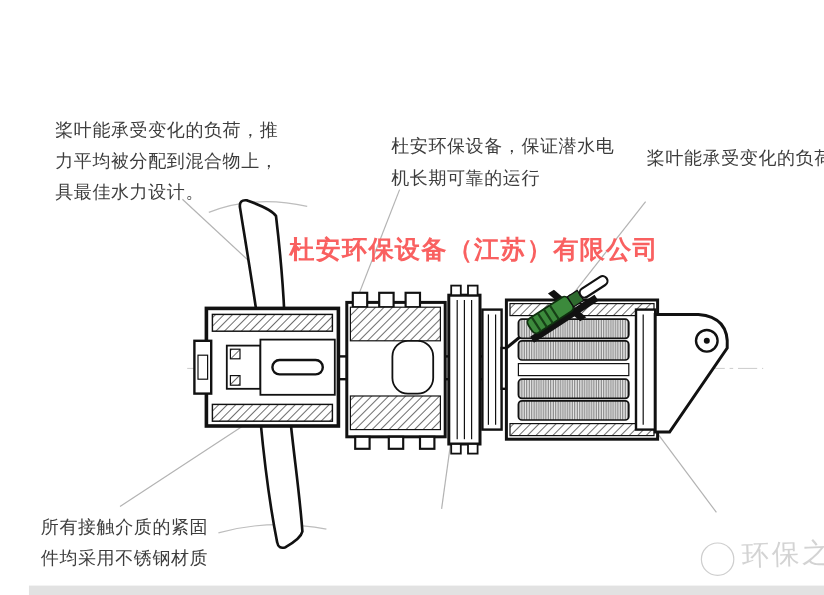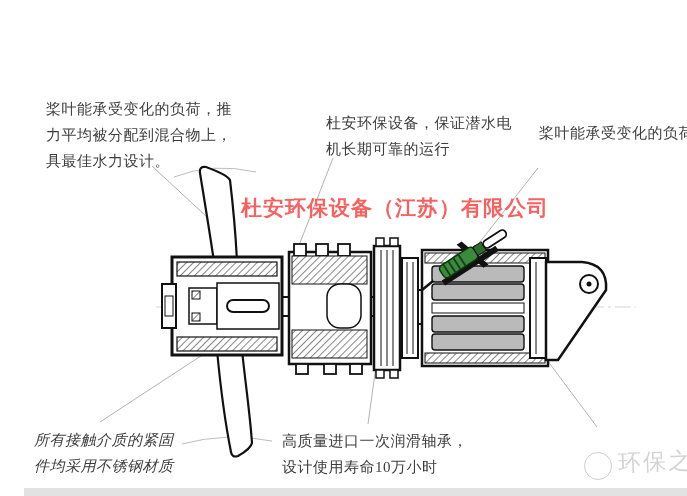--- a/index.html
+++ b/index.html
@@ -9,21 +9,21 @@
     margin-left:24px;
   }
   .diagram-svg{position:absolute;left:0;top:0;}
   .ann{
     position:absolute;font-size:15px;line-height:26px;color:#3d3d3d;
     letter-spacing:0.5px;
   }
   .ann-propeller{left:22px;top:96px;width:187px;}
   .ann-mechseal{left:302px;top:110px;width:200px;}
   .ann-cableseal{left:515px;top:120px;width:170px;}
-  .ann-fastener{left:10px;top:427px;width:145px;font-style:italic;}
+  .ann-fastener{left:10px;top:427px;width:145px;}
   .ann-bearing{left:258px;top:428px;width:188px;}
   .ann-sensor{left:484px;top:429px;width:188px;}
   .company-title{
     position:absolute;left:217px;top:194px;
     font-family:"Liberation Sans","DejaVu Sans",sans-serif;
     font-size:21px;font-weight:bold;color:#f96060;white-space:nowrap;letter-spacing:1px;
   }
   .watermark{
     position:absolute;left:560px;top:446px;display:flex;align-items:center;
     color:rgba(80,80,80,0.25);pointer-events:none;
@@ -154,21 +154,20 @@
       <path d="M522,262 L558,262 Q584,264 582,290 L534,360 L522,360 Z" fill="#fff" stroke="#111" stroke-width="2.5"></path>
       <circle cx="565" cy="284" r="9" fill="#fff" stroke="#111" stroke-width="2"></circle>
       <circle cx="565" cy="284" r="2.5" fill="#111"></circle>
     </g>
   </svg>
 
   <div class="ann ann-propeller">桨叶能承受变化的负荷，推力平均被分配到混合物上，具最佳水力设计。</div>
   <div class="ann ann-mechseal">杜安环保设备，保证潜水电机长期可靠的运行</div>
   <div class="ann ann-cableseal">桨叶能承受变化的负荷</div>
   <div class="ann ann-fastener">所有接触介质的紧固件均采用不锈钢材质</div>
-  <div class="ann ann-bearing">高质量进口一次润滑轴承，设计使用寿命10万小时</div>
 
   <div class="company-title">杜安环保设备（江苏）有限公司</div>
 
   <div class="watermark">
     <span class="stamp"></span>
     <span class="wm-text">环保之光</span>
   </div>
 
   <div class="bottom-bar"></div>
 

